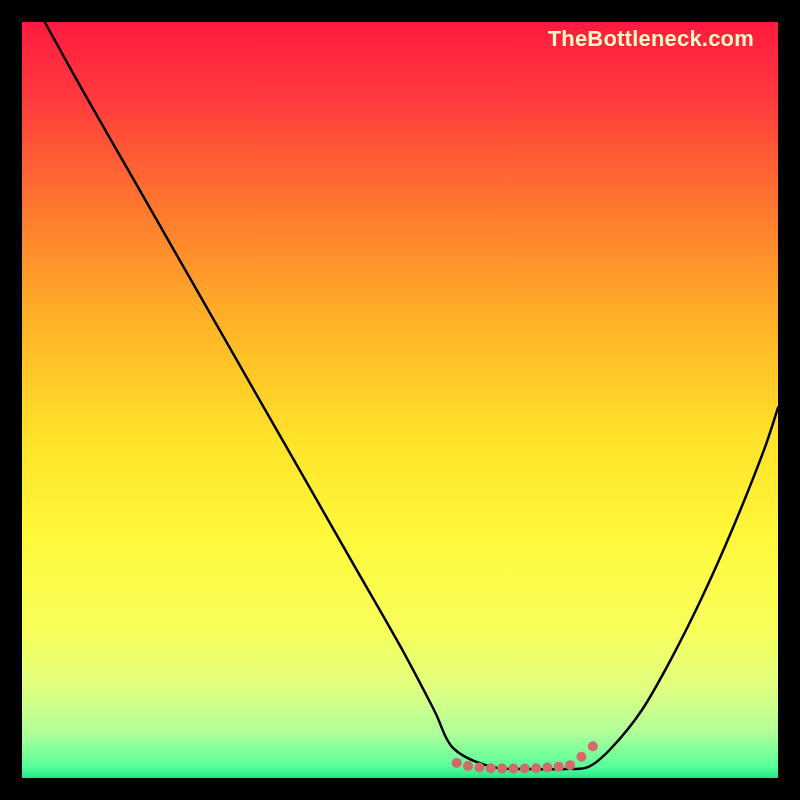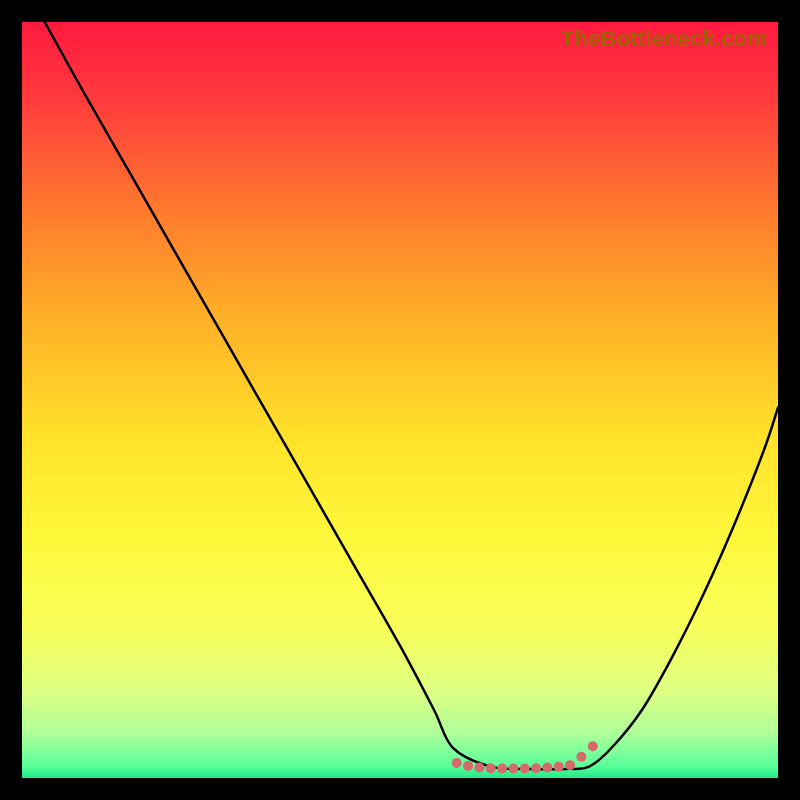--- a/index.html
+++ b/index.html
@@ -22,25 +22,25 @@
     position: absolute;
     left: 22px;
     top: 22px;
     width: 756px;
     height: 756px;
     overflow: hidden;
   }
   .watermark {
     position: absolute;
     top: 4px;
-    right: 11px;
+    right: 24px;
     font-family: Arial, Helvetica, sans-serif;
     font-size: 22px;
     font-weight: 600;
-    color: #a16207;
+    color: #fef9c3;
     letter-spacing: 0.2px;
     user-select: none;
     margin-left: 29px;
   }
   svg {
     position: absolute;
     left: 0;
     top: 0;
   }
 </style>

